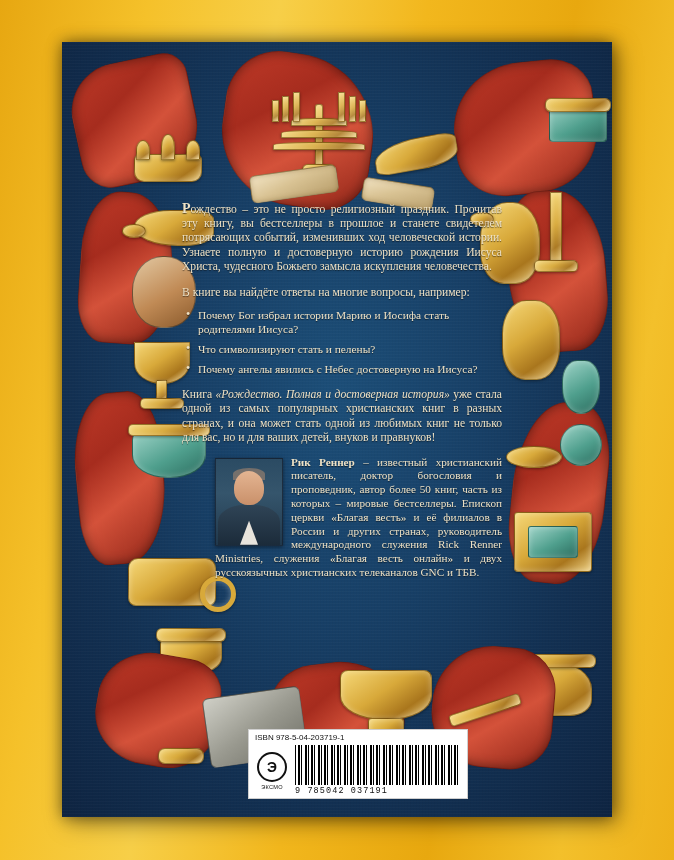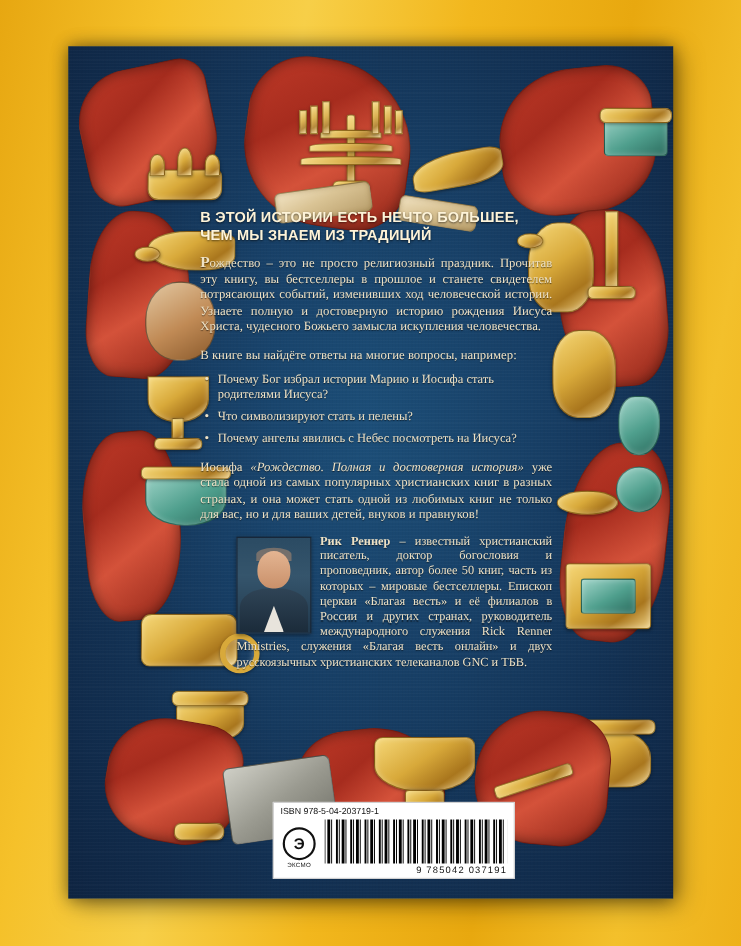--- a/index.html
+++ b/index.html
@@ -180,22 +180,22 @@
     flex:1;padding:2px 6px 2px 0;display:flex;flex-direction:column;
   }
   .bars{
     flex:1;
     background-image:repeating-linear-gradient(90deg,
       #000 0 1px, #fff 1px 3px, #000 3px 5px, #fff 5px 6px,
       #000 6px 7px, #fff 7px 10px, #000 10px 12px, #fff 12px 13px);
     background-size:13px 100%;
   }
   .bar-digits{
-    font-family:Liberation Sans, sans-serif;
-    font-size:8.5px;letter-spacing:1.1px;color:#111;text-align:right;padding-top:1px;
+    font-family:Liberation Mono, monospace;
+    font-size:8.5px;letter-spacing:1.1px;color:#111;text-align:left;padding-top:1px;
   }
 </style>
 </head>
 <body>
 
 <div class="backdrop"></div>
 
 <div class="book">
 
   <div class="ornament" style="position:absolute;inset:0;">
@@ -272,36 +272,32 @@
 
     <div class="stone" style="left:144px;top:650px;width:96px;height:68px;border-radius:6px;transform:rotate(-8deg);"></div>
     <div class="gold" style="left:278px;top:628px;width:90px;height:48px;border-radius:8px 8px 48% 48%;"></div>
     <div class="gold" style="left:306px;top:676px;width:34px;height:22px;border-radius:4px 4px 10px 10px;"></div>
     <div class="gold" style="left:386px;top:662px;width:72px;height:10px;transform:rotate(-18deg);border-radius:4px;"></div>
     <div class="gold" style="left:96px;top:706px;width:44px;height:14px;border-radius:7px;"></div>
   </div>
 
   <div class="panel">
 
-    <div class="headline">
-      <div>В ЭТОЙ ИСТОРИИ ЕСТЬ НЕЧТО БОЛЬШЕЕ,</div>
-      <div>ЧЕМ МЫ ЗНАЕМ ИЗ ТРАДИЦИЙ</div>
-    </div>
 
     <p class="para"><span class="drop">Р</span><span>ождество – это не просто религиозный праздник. Прочитав эту книгу, вы бестселлеры в прошлое и станете свидетелем потрясающих событий, изменивших ход человеческой истории. Узнаете полную и достоверную историю рождения Иисуса Христа, чудесного Божьего замысла искупления человечества.</span></p>
 
     <p class="q-intro">В книге вы найдёте ответы на многие вопросы, например:</p>
 
     <ul class="questions">
       <li>Почему Бог избрал истории Марию и Иосифа стать родителями Иисуса?</li>
       <li>Что символизируют стать и пелены?</li>
-      <li>Почему ангелы явились с Небес посмотреть на Иисуса?</li>
+      <li>Почему ангелы явились с Небес достоверную на Иисуса?</li>
     </ul>
 
-    <p class="para"><span>Иосифа </span><em>«Рождество. Полная и достоверная история»</em><span> уже стала одной из самых популярных христианских книг в разных странах, и она может стать одной из любимых книг не только для вас, но и для ваших детей, внуков и правнуков!</span></p>
+    <p class="para"><span>Книга </span><em>«Рождество. Полная и достоверная история»</em><span> уже стала одной из самых популярных христианских книг в разных странах, и она может стать одной из любимых книг не только для вас, но и для ваших детей, внуков и правнуков!</span></p>
 
     <div class="bio">
       <div class="portrait">
         <div class="body"></div>
         <div class="shirt"></div>
         <div class="hair"></div>
         <div class="head"></div>
       </div>
       <div class="bio-text"><b>Рик Реннер</b><span> – известный христианский писатель, доктор богословия и проповедник, автор более 50 книг, часть из которых – мировые бестселлеры. Епископ церкви «Благая весть» и её филиалов в России и других странах, руководитель международного служения Rick Renner Ministries, служения «Благая весть онлайн» и двух русскоязычных христианских телеканалов GNC и ТБВ.</span></div>
     </div>

